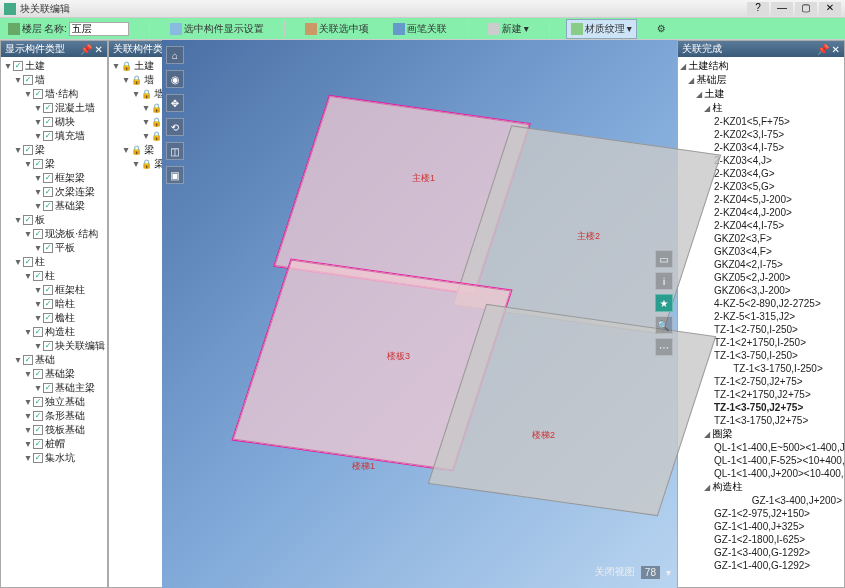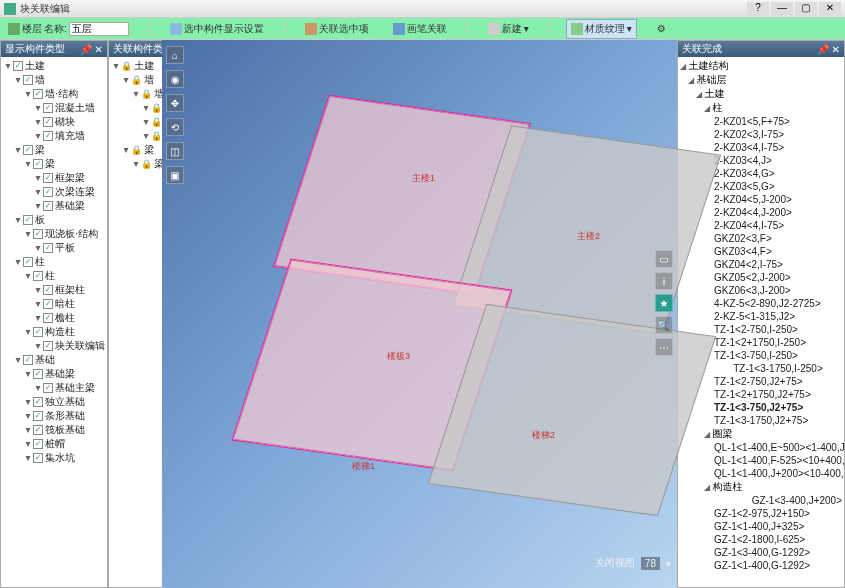--- a/index.html
+++ b/index.html
@@ -26,21 +26,21 @@
 .viewport { flex: 1; background: linear-gradient(135deg,#4a6fa5 0%,#7fa8d8 50%,#b8d4f0 100%); position: relative; }
 .viewport-inner { position: absolute; inset: 0; }
 
 .slab { position: absolute; border: 1px solid rgba(120,120,120,0.6); }
 .slab.pink { background: rgba(240,200,210,0.75); border: 1px solid #d66aa0; box-shadow: 0 0 0 1px #e91eaa; }
 .slab.grey { background: rgba(200,200,200,0.8); }
 .slab-label { position: absolute; color: #c33; font-size: 9px; }
 .vp-toolbar-left { position: absolute; left: 4px; top: 6px; display: flex; flex-direction: column; gap: 6px; }
 .vp-toolbar-right { position: absolute; right: 4px; top: 210px; display: flex; flex-direction: column; gap: 4px; }
 .vp-btn { width: 18px; height: 18px; background: rgba(90,90,90,0.4); border: 1px solid rgba(255,255,255,0.3); cursor: pointer; display: flex; align-items: center; justify-content: center; color: #fff; font-size: 10px; }
-.statusbar { position: absolute; bottom: 16px; right: 0; height: 18px; display: flex; align-items: center; gap: 6px; padding: 0 6px; color: #eee; }
+.statusbar { position: absolute; bottom: 7px; right: 0; height: 18px; display: flex; align-items: center; gap: 6px; padding: 0 6px; color: #eee; }
 .statusbar .pct { background: rgba(0,0,0,0.35); padding: 1px 4px; }
 .tree { list-style: none; }
 .tree li { white-space: nowrap; line-height: 14px; display: flex; align-items: center; }
 .tree .tw { display: inline-block; width: 10px; text-align: center; color: #666; cursor: pointer; }
 .tree .cb { width: 10px; height: 10px; border: 1px solid #888; margin-right: 2px; display: inline-flex; align-items: center; justify-content: center; font-size: 8px; color: #2a7; cursor: pointer; }
 .tree .lock { color: #c88; margin-right: 2px; font-size: 9px; }
 .tree .lbl { color: #222; }
 .list { list-style: none; }
 .list li { line-height: 13px; color: #222; white-space: nowrap; padding-left: 2px; }
 .list li.hdr { color: #000; }

